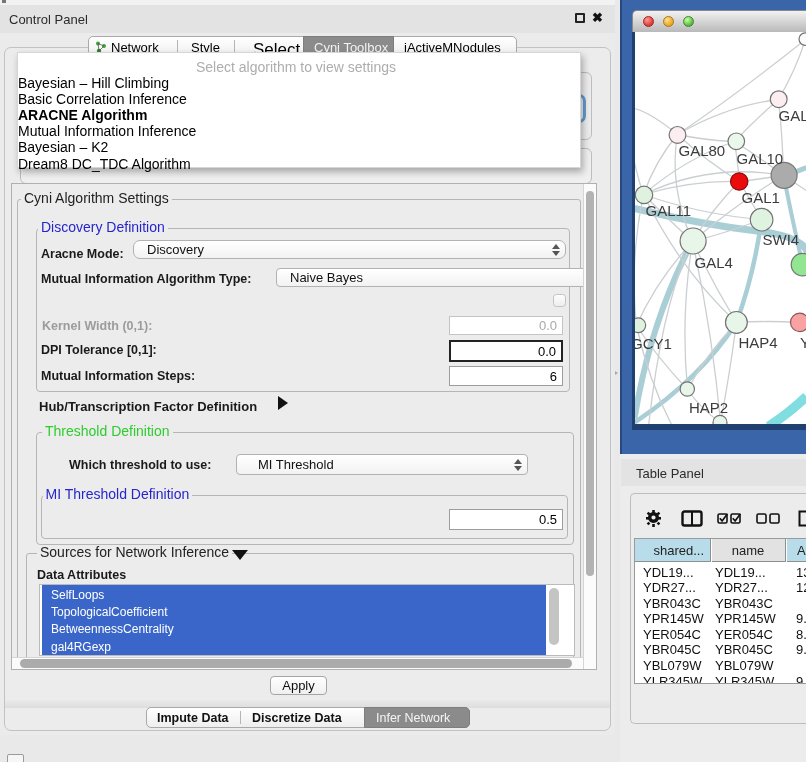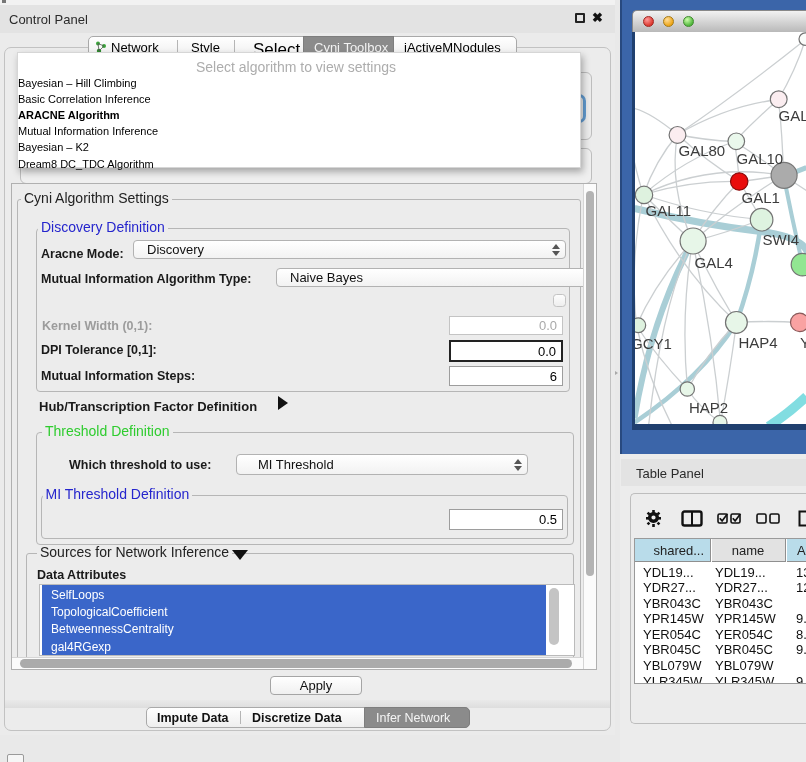--- a/index.html
+++ b/index.html
@@ -49,21 +49,21 @@
   <div class="abs" style="left:20px;top:148px;width:572px;height:36px;border:1px solid #bdbdbd;border-radius:6px;background:#efefef;"></div>
 
   <div class="abs" style="left:11px;top:183px;width:586px;height:487px;border:1px solid #b0b0b0;background:#ececec;overflow:hidden;">
 
     <div class="grp" style="left:4.5px;top:15px;width:564.5px;height:470px;border-radius:3px;"></div>
     <div class="grplbl" style="left:9px;top:8px;color:#222;">Cyni Algorithm Settings</div>
 
     <div class="grp" style="left:24px;top:44px;width:534px;height:164px;"></div>
     <div class="grplbl" style="left:26px;top:37px;color:#2525cd;">Discovery Definition</div>
     <div class="bl" style="left:29px;top:63px;">Aracne Mode:</div>
-    <div class="combo" style="left:121px;top:56px;width:433px;height:19px;">Discovery<span class="stepper"></span></div>
+    <div class="combo" style="left:121px;top:56px;width:433px;height:19px;border-radius:7px;">Discovery<span class="stepper"></span></div>
     <div class="bl" style="left:29px;top:88px;">Mutual Information Algorithm Type:</div>
     <div class="combo" style="left:264px;top:84px;width:324px;height:19px;">Naive Bayes<span class="stepper"></span></div>
     <div class="abs" style="left:541px;top:110px;width:13px;height:13px;background:linear-gradient(#fdfdfd,#eeeeee);border:1px solid #c3c3c3;border-radius:3.5px;"></div>
     <div class="gl" style="left:30px;top:135px;">Kernel Width (0,1):</div>
     <div class="fld" style="left:437px;top:132px;width:114px;height:19px;color:#a9a9a9;border-color:#c4c4c4;">0.0</div>
     <div class="bl" style="left:29px;top:159px;">DPI Tolerance [0,1]:</div>
     <div class="fld" style="left:437px;top:156px;width:114px;height:22px;border:2px solid #222;">0.0</div>
     <div class="bl" style="left:29px;top:185px;">Mutual Information Steps:</div>
     <div class="fld" style="left:437px;top:182px;width:114px;height:20px;">6</div>
 
@@ -88,34 +88,34 @@
     <div class="abs" style="left:39px;top:403px;font-size:12px;color:#fff;line-height:17.2px;white-space:nowrap;">SelfLoops<br>TopologicalCoefficient<br>BetweennessCentrality<br>gal4RGexp</div>
     <div class="abs" style="left:537px;top:404px;width:10px;height:57px;background:#c4c4c4;border-radius:5px;"></div>
 
     <div class="abs" style="left:571px;top:0;width:15px;height:487px;background:#fbfbfb;border-left:1px solid #d5d5d5;"></div>
     <div class="abs" style="left:574px;top:7px;width:8px;height:385px;background:#b3b3b3;border-radius:4px;"></div>
 
     <div class="abs" style="left:0;top:473px;width:571px;height:13px;background:#fbfbfb;border-top:1px solid #d5d5d5;"></div>
     <div class="abs" style="left:8px;top:475px;width:552px;height:9px;background:#ababab;border-radius:5px;"></div>
   </div>
 
-  <div class="abs" style="left:270px;top:676px;width:92px;height:19px;background:linear-gradient(#ffffff,#f0f0f0);border:1px solid #a5a5a5;border-radius:4px;text-align:center;font-size:13px;color:#111;line-height:17px;">Apply</div>
+  <div class="abs" style="left:270px;top:676px;width:57px;height:19px;background:linear-gradient(#ffffff,#f0f0f0);border:1px solid #a5a5a5;border-radius:4px;text-align:center;font-size:13px;color:#111;line-height:17px;">Apply</div>
   <div class="abs" style="left:5px;top:700px;width:605px;height:8px;background:linear-gradient(#e9e9e9,#dddddd);"></div>
 
   <div class="abs" style="left:146px;top:707px;width:324px;height:21px;background:linear-gradient(#ffffff,#eeeeee);border:1px solid #a9a9a9;border-radius:5px;"></div>
   <div class="abs" style="left:364px;top:707px;width:106px;height:21px;background:#8b8b8b;border:1px solid #7e7e7e;border-radius:0 5px 5px 0;"></div>
   <div class="abs" style="left:240px;top:711px;width:1px;height:13px;background:#b5b5b5;"></div>
   <div class="abs" style="left:157px;top:711px;font-size:12.5px;font-weight:bold;color:#111;">Impute Data</div>
   <div class="abs" style="left:252px;top:711px;font-size:12.5px;font-weight:bold;color:#111;">Discretize Data</div>
   <div class="abs" style="left:376px;top:711px;font-size:12.5px;color:#f5f5f5;">Infer Network</div>
 </div>
 
 <div class="abs" style="left:17px;top:52px;width:564px;height:116px;background:#ffffff;border:1px solid #d6d6d6;box-shadow:2px 4px 7px rgba(0,0,0,0.3);"></div>
 <div class="abs" style="left:196px;top:59px;font-size:14px;color:#adadad;">Select algorithm to view settings</div>
-<div class="abs" style="left:18px;top:74.5px;font-size:11px;color:#000;line-height:16.2px;white-space:nowrap;">Bayesian – Hill Climbing<br>Basic Correlation Inference<br><b>ARACNE Algorithm</b><br>Mutual Information Inference<br>Bayesian – K2<br>Dream8 DC_TDC Algorithm</div>
+<div class="abs" style="left:18px;top:74.5px;font-size:14px;color:#000;line-height:16.2px;white-space:nowrap;">Bayesian – Hill Climbing<br>Basic Correlation Inference<br><b>ARACNE Algorithm</b><br>Mutual Information Inference<br>Bayesian – K2<br>Dream8 DC_TDC Algorithm</div>
 
 <div class="abs" style="left:7px;top:754px;width:17px;height:14px;background:#f6f6f6;border:1.5px solid #9a9a9a;border-radius:2px;"></div>
 
 <div class="abs" style="left:615px;top:371px;width:0;height:0;border-left:3px solid #a8a8a8;border-top:2.5px solid transparent;border-bottom:2.5px solid transparent;"></div>
 
 <div class="abs" style="left:620px;top:0;width:186px;height:454px;background:#3b65a9;"></div>
 <div class="abs" style="left:620px;top:0;width:2px;height:454px;background:#28497f;"></div>
 
 <div class="abs" style="left:632px;top:10px;width:174px;height:21.5px;background:linear-gradient(#f2f2f2,#b9b9b9);border-top:1px solid #888;border-left:1px solid #888;border-radius:5px 0 0 0;"></div>
 <div class="abs" style="left:643px;top:16px;width:11px;height:11px;border-radius:50%;background:radial-gradient(circle at 35% 30%,#f99,#dc3a30 70%);border:1px solid #a02520;"></div>

